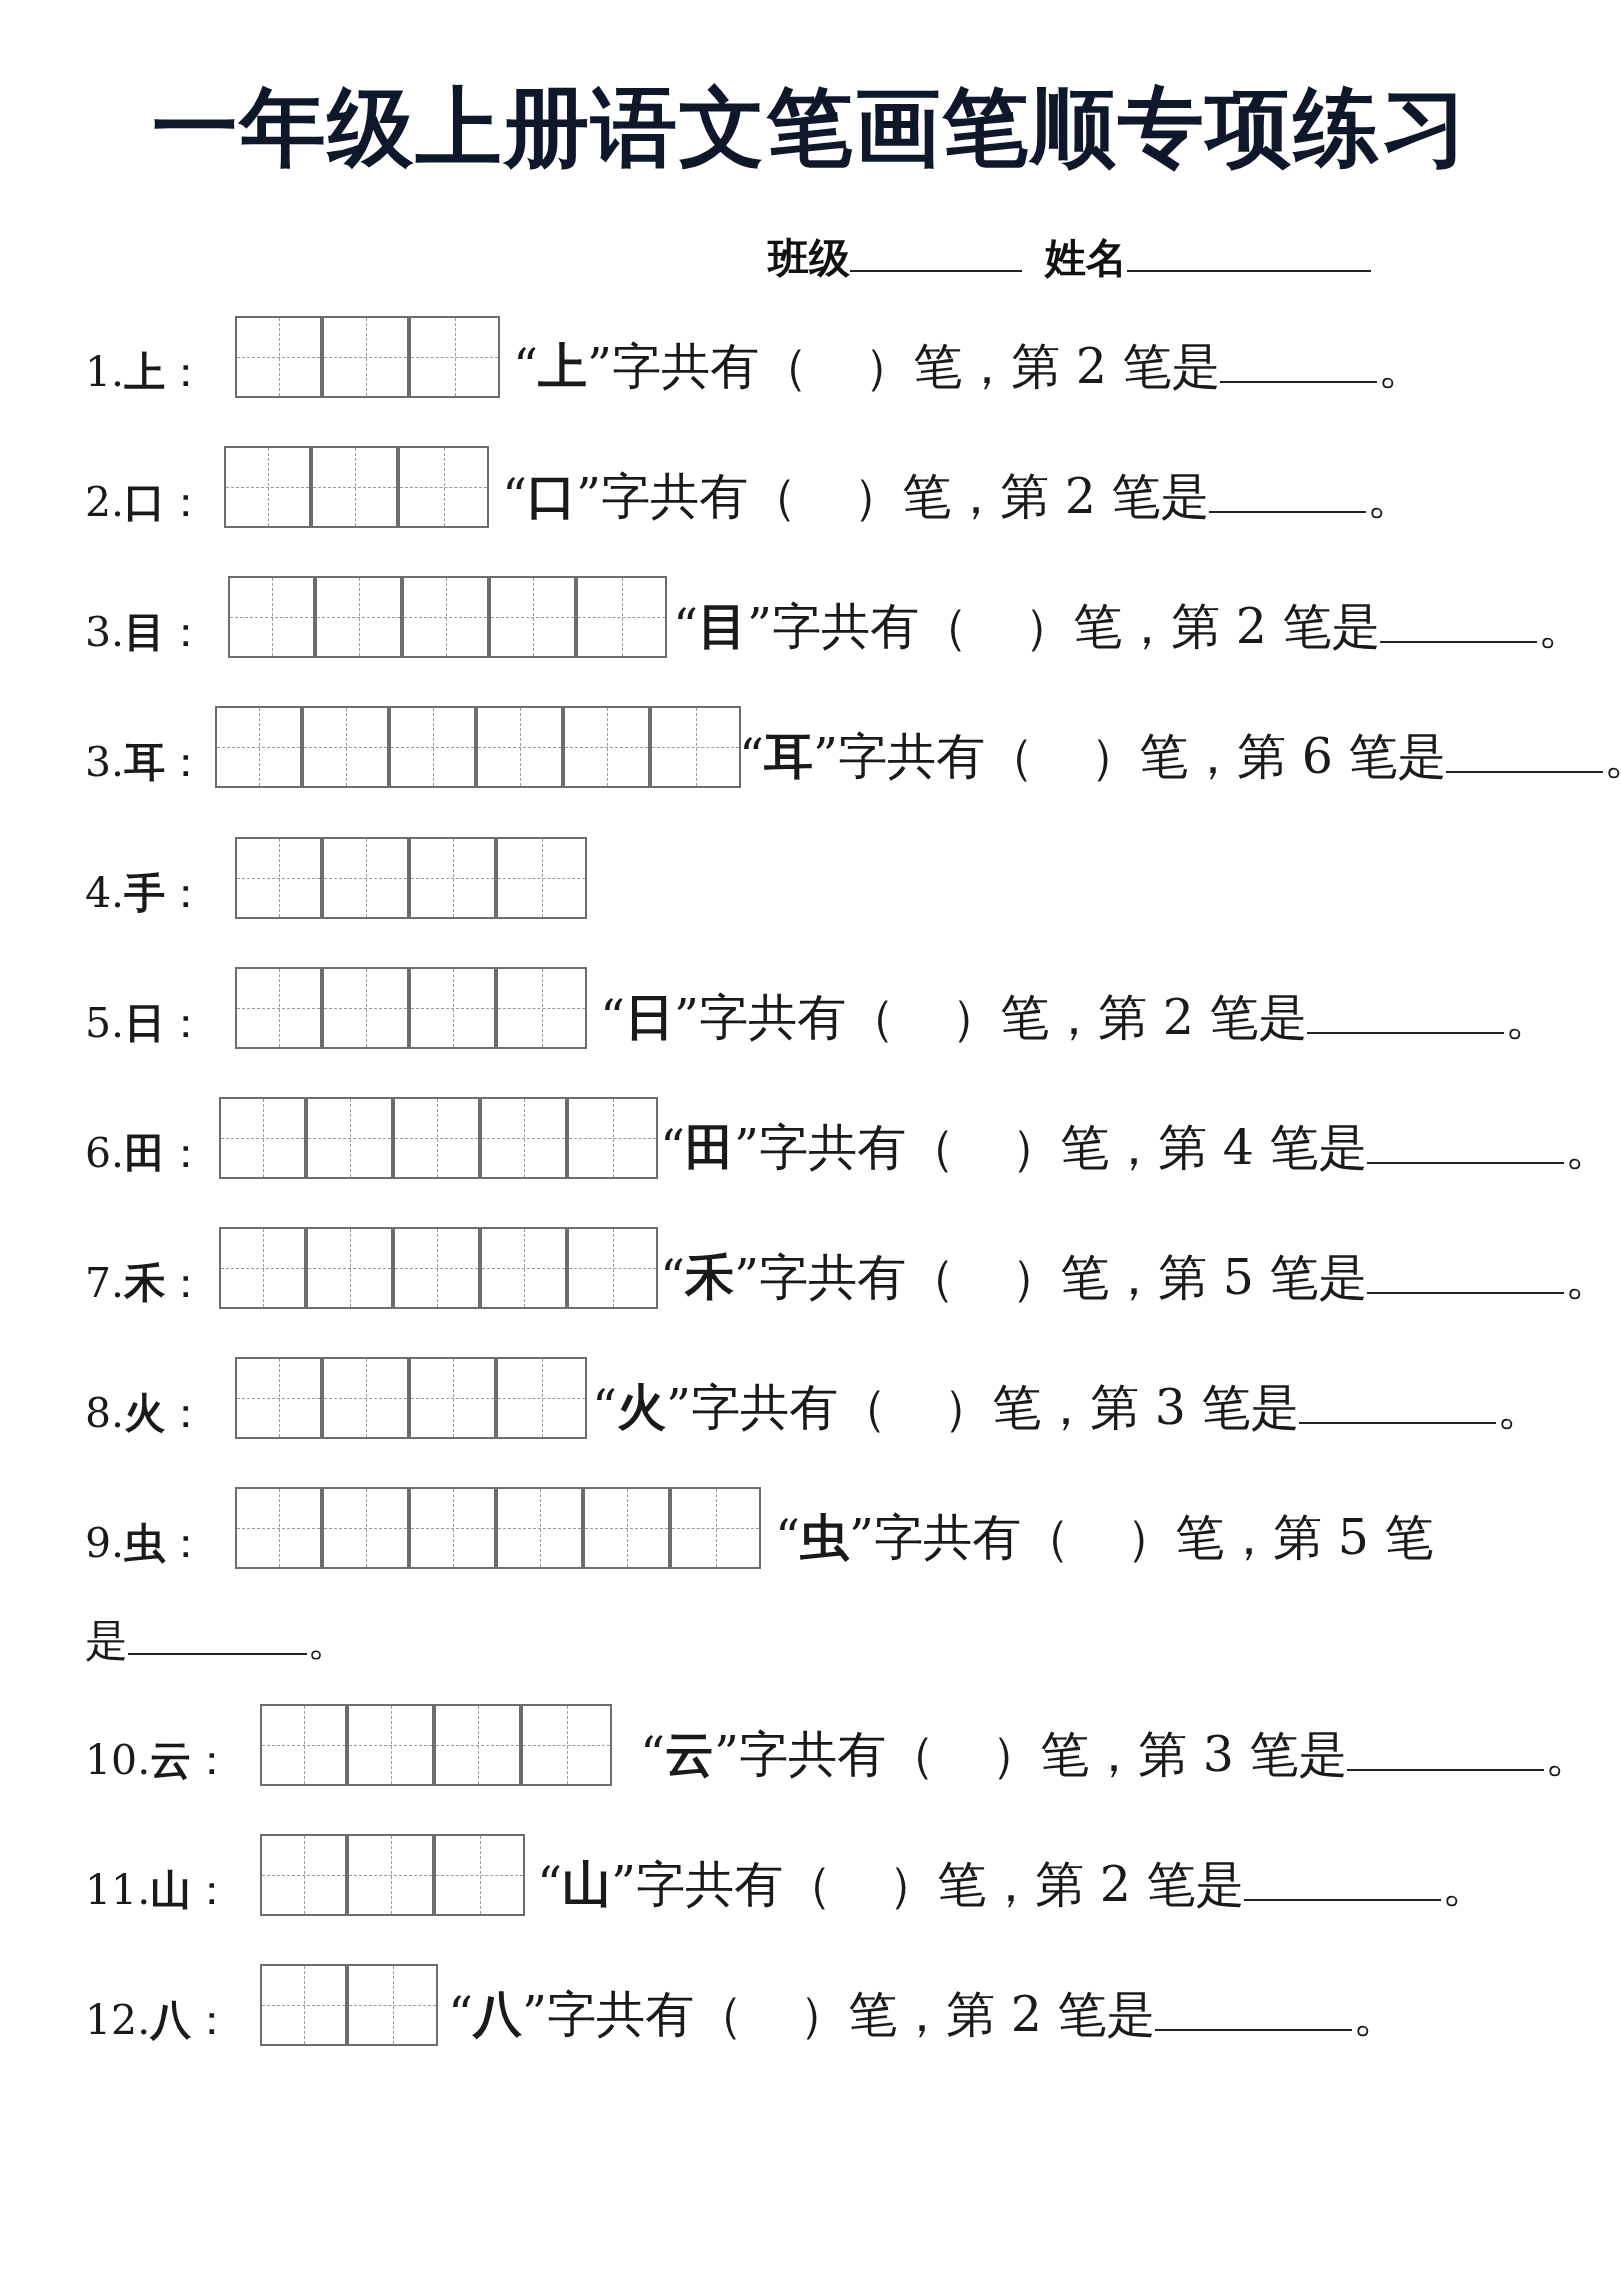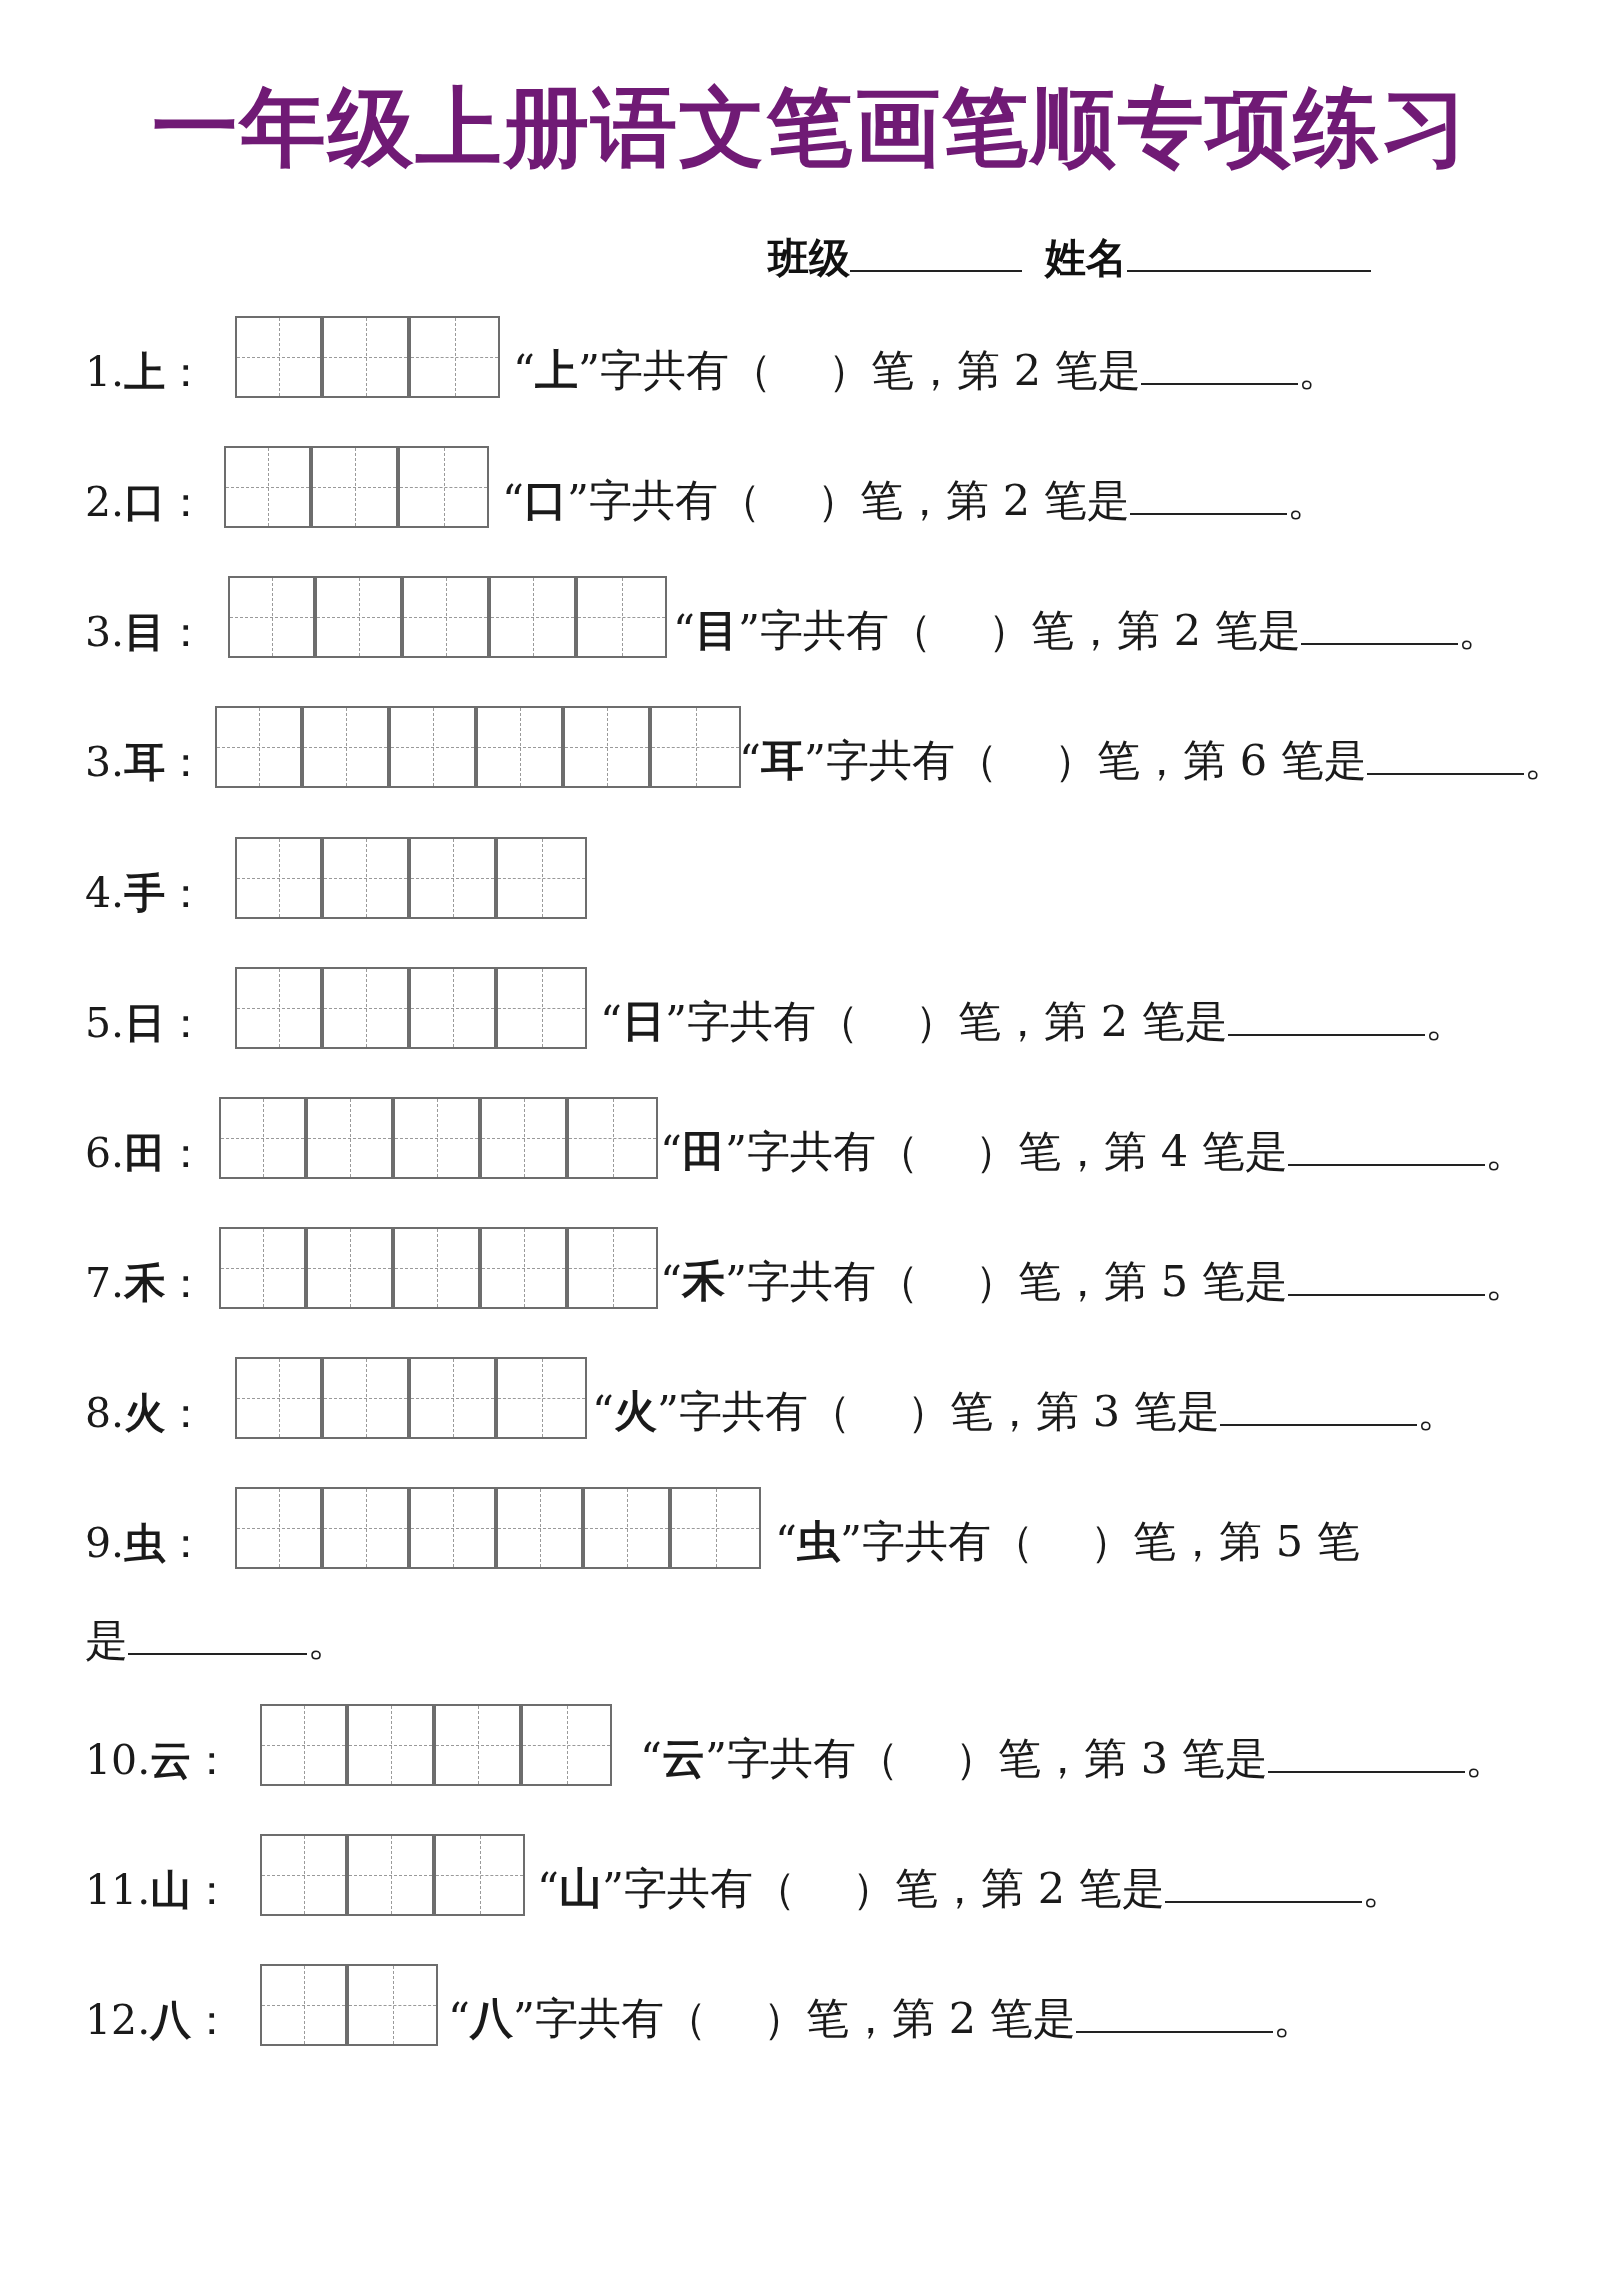--- a/index.html
+++ b/index.html
@@ -3,21 +3,21 @@
 <meta charset="utf-8">
 <style>
   html, body { margin: 0; padding: 0; }
   body {
     width: 1621px; height: 2293px; background: #ffffff; position: relative; overflow: hidden;
     font-family: "DejaVu Serif", "Liberation Serif", serif; color: #1a1a1a;
   }
   .title {
     position: absolute; top: 70px; left: 0; width: 1621px; text-align: center;
     font-family: "DejaVu Sans", "Liberation Sans", sans-serif;
-    font-size: 86px; font-weight: bold; letter-spacing: 1.8px; color: #701a75;
+    font-size: 86px; font-weight: bold; letter-spacing: 1.8px; color: #0f172a;
   }
   .info {
     position: absolute; top: 231px; left: 768px;
     font-family: "DejaVu Sans", "Liberation Sans", sans-serif;
     font-size: 41px; font-weight: bold; color: #111; white-space: nowrap;
   }
   .info .blank { display: inline-block; border-bottom: 2.7px solid #222; height: 36px; vertical-align: baseline; }
   .info .b1 { width: 172px; margin-right: 23px; }
   .info .b2 { width: 244px; }
   .row { position: absolute; left: 0; height: 86px; width: 1605px; }
@@ -36,21 +36,21 @@
   .cell:last-child { border-right: none; }
   .cell::before {
     content: ""; position: absolute; left: 50%; top: 0; bottom: 0;
     border-left: 1.8px dashed #9a9a9a;
   }
   .cell::after {
     content: ""; position: absolute; top: 50%; left: 0; right: 0;
     border-top: 1.8px dashed #9a9a9a;
   }
   .q {
-    position: absolute; bottom: 1.8px; font-size: 43px; white-space: nowrap;
+    position: absolute; bottom: 1.8px; font-size: 49px; white-space: nowrap;
     font-family: "DejaVu Serif", "Liberation Serif", serif;
   }
   .q .ch { font-weight: bold; font-family: "DejaVu Sans", "Liberation Sans", sans-serif; }
   .q .ans { display: inline-block; border-bottom: 2.7px solid #222; height: 36px; vertical-align: baseline; }
   .q .sp { display: inline-block; width: 56px; }
   .wrap2 {
     position: absolute; left: 85px; top: 1612px; font-size: 43px; white-space: nowrap;
   }
   .wrap2 .ans { display: inline-block; border-bottom: 2.7px solid #222; width: 179px; height: 36px; vertical-align: baseline; }
 </style>

